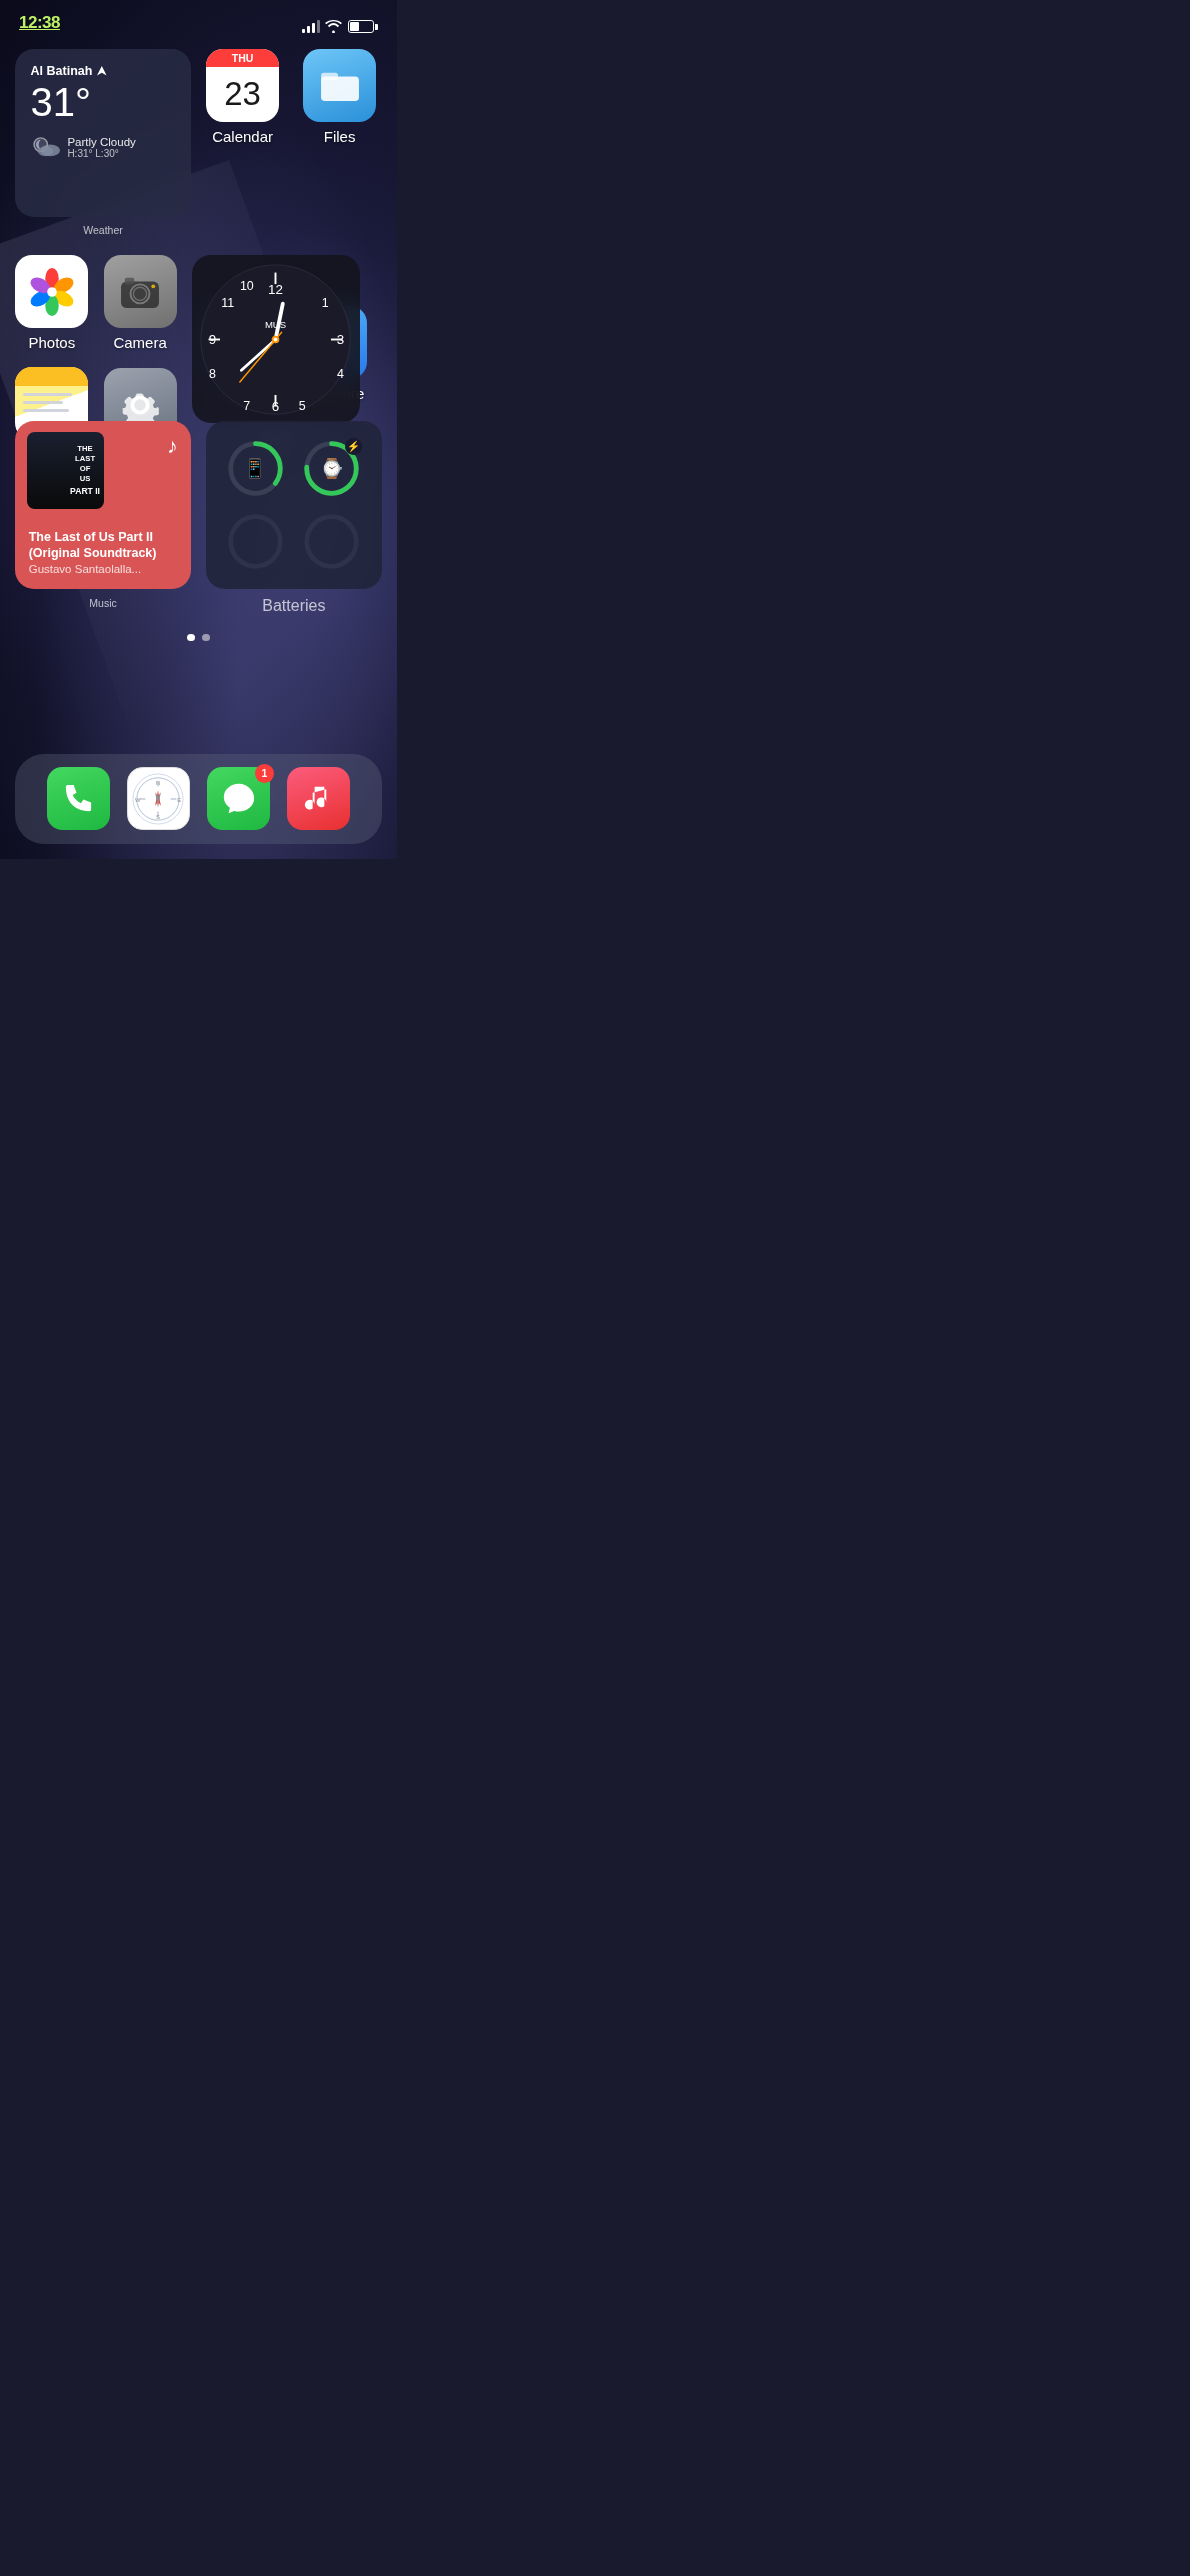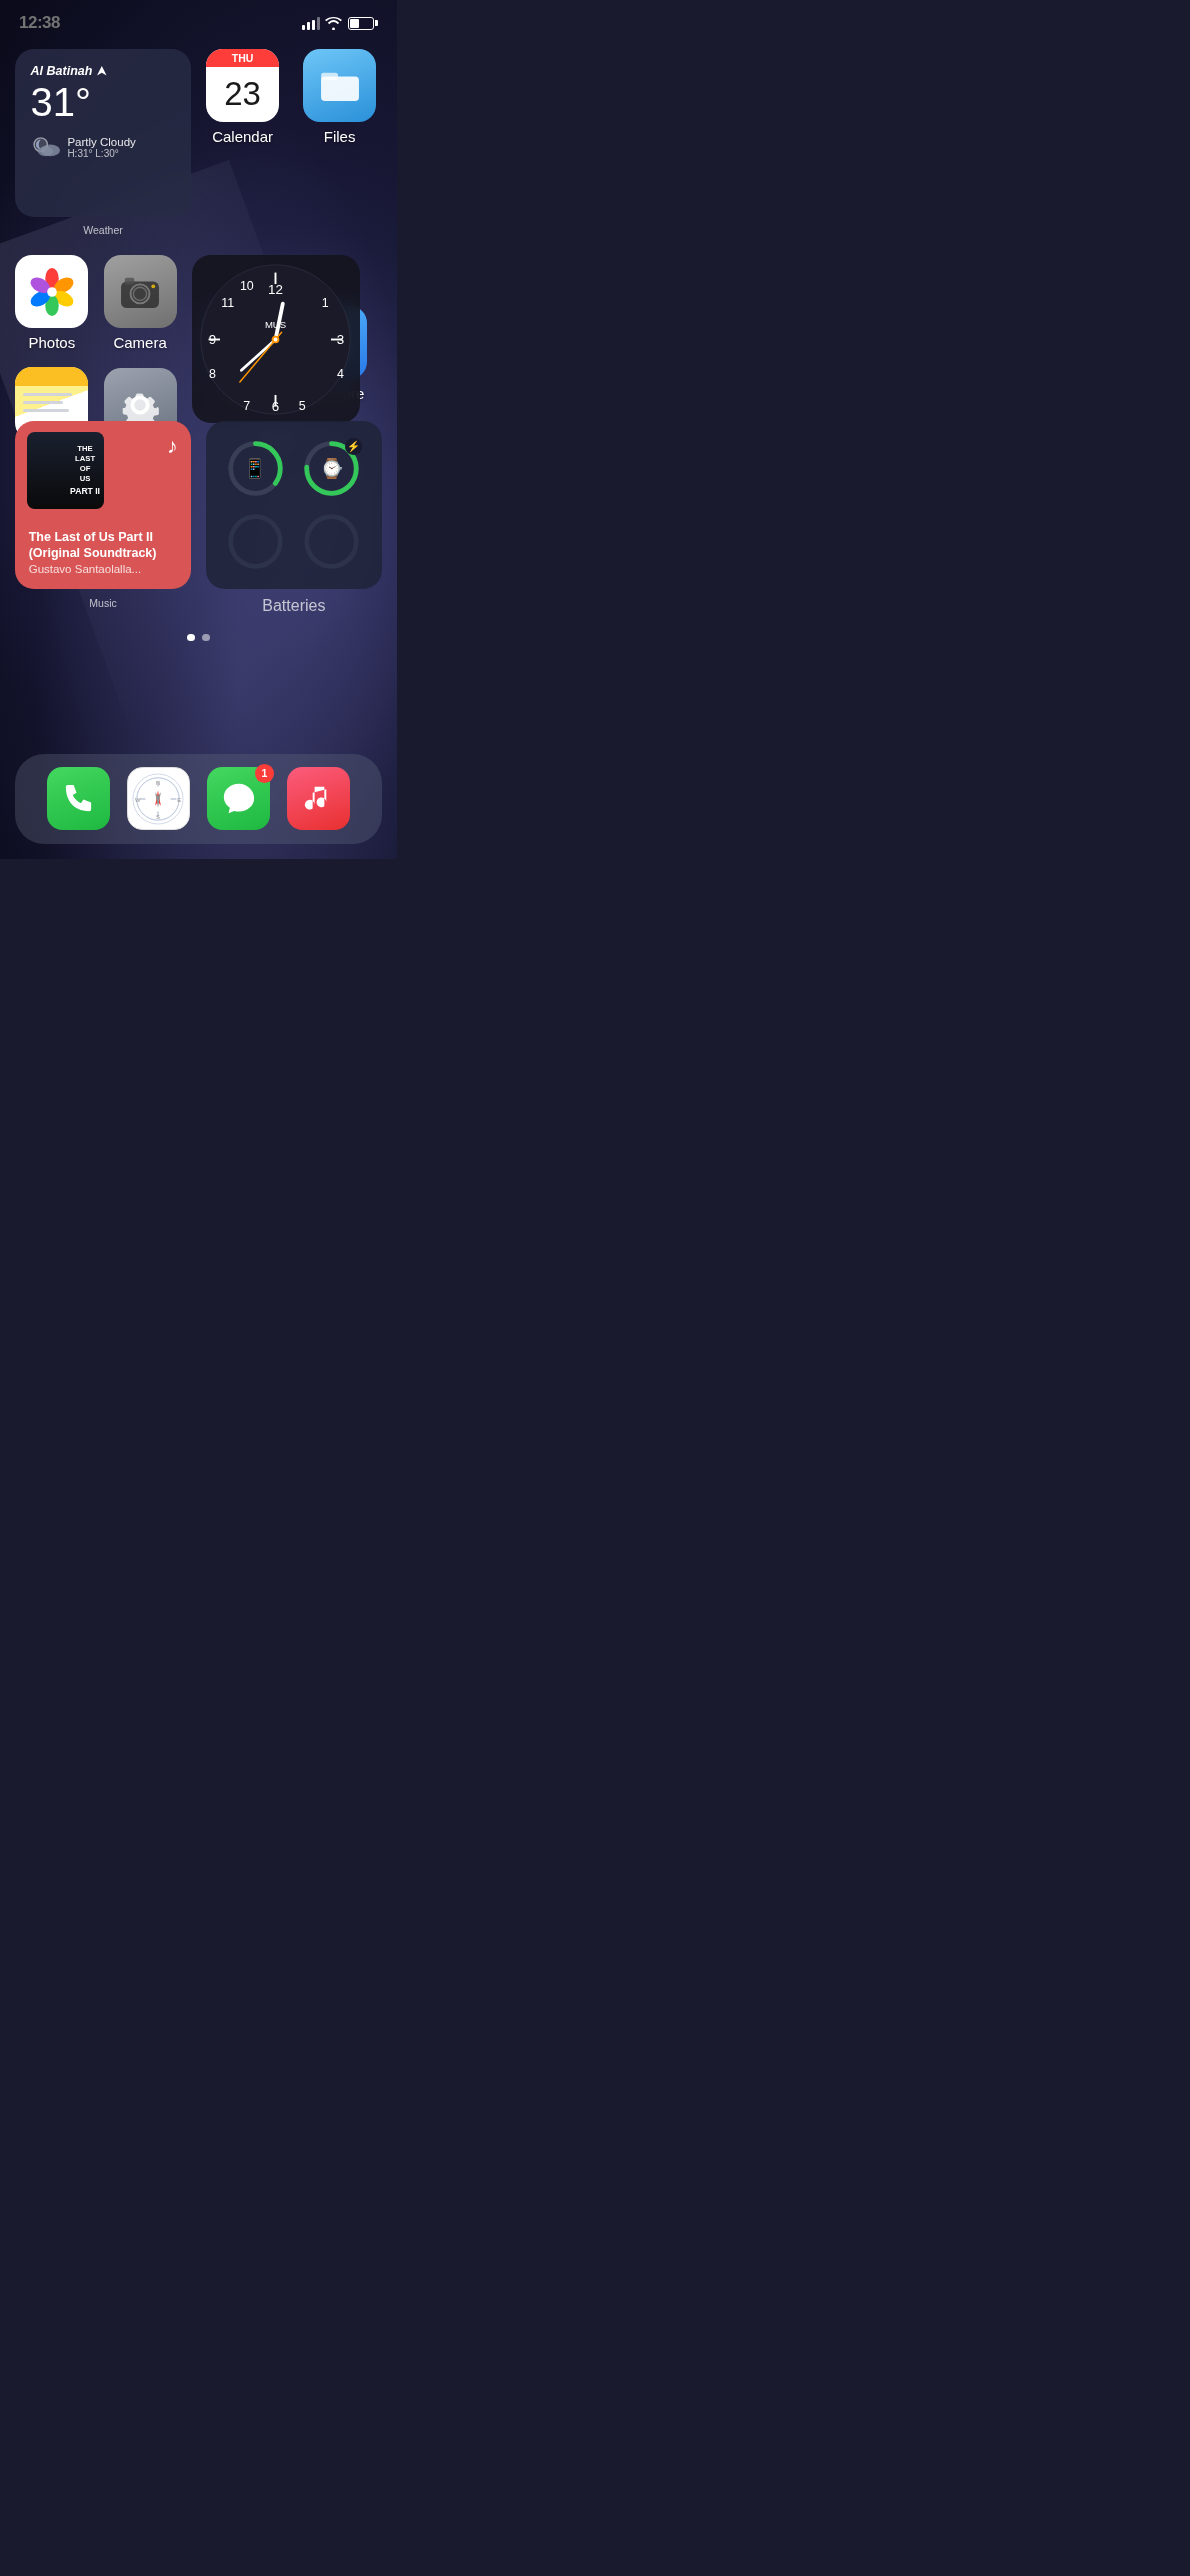--- a/index.html
+++ b/index.html
@@ -39,23 +39,24 @@
       transform: rotate(-20deg);
       z-index: 0;
     }
 
     
     .status-bar {
       position: relative;
       z-index: 10;
       display: flex;
       justify-content: space-between;
-      align-items: center;
+      align-items: flex-end;
       padding: 13.4px 19px 7.7px;
-      color: #737373;
+      color: #bef264;
+      text-decoration: underline;
     }
 
     .status-time {
       font-size: 17px;
       font-weight: 700;
       letter-spacing: -0.5px;
     }
 
     .status-icons {
       display: flex;
@@ -138,21 +139,20 @@
       position: relative;
       overflow: hidden;
     }
 
     .weather-location {
       font-size: 12.5px;
       font-weight: 600;
       display: flex;
       align-items: center;
       gap: 5px;
-      font-style: italic;
     }
 
     .weather-temp {
       font-size: 40px;
       font-weight: 200;
       line-height: 1.1;
       margin: 1.9px 0;
     }
 
     .weather-icon-row {

